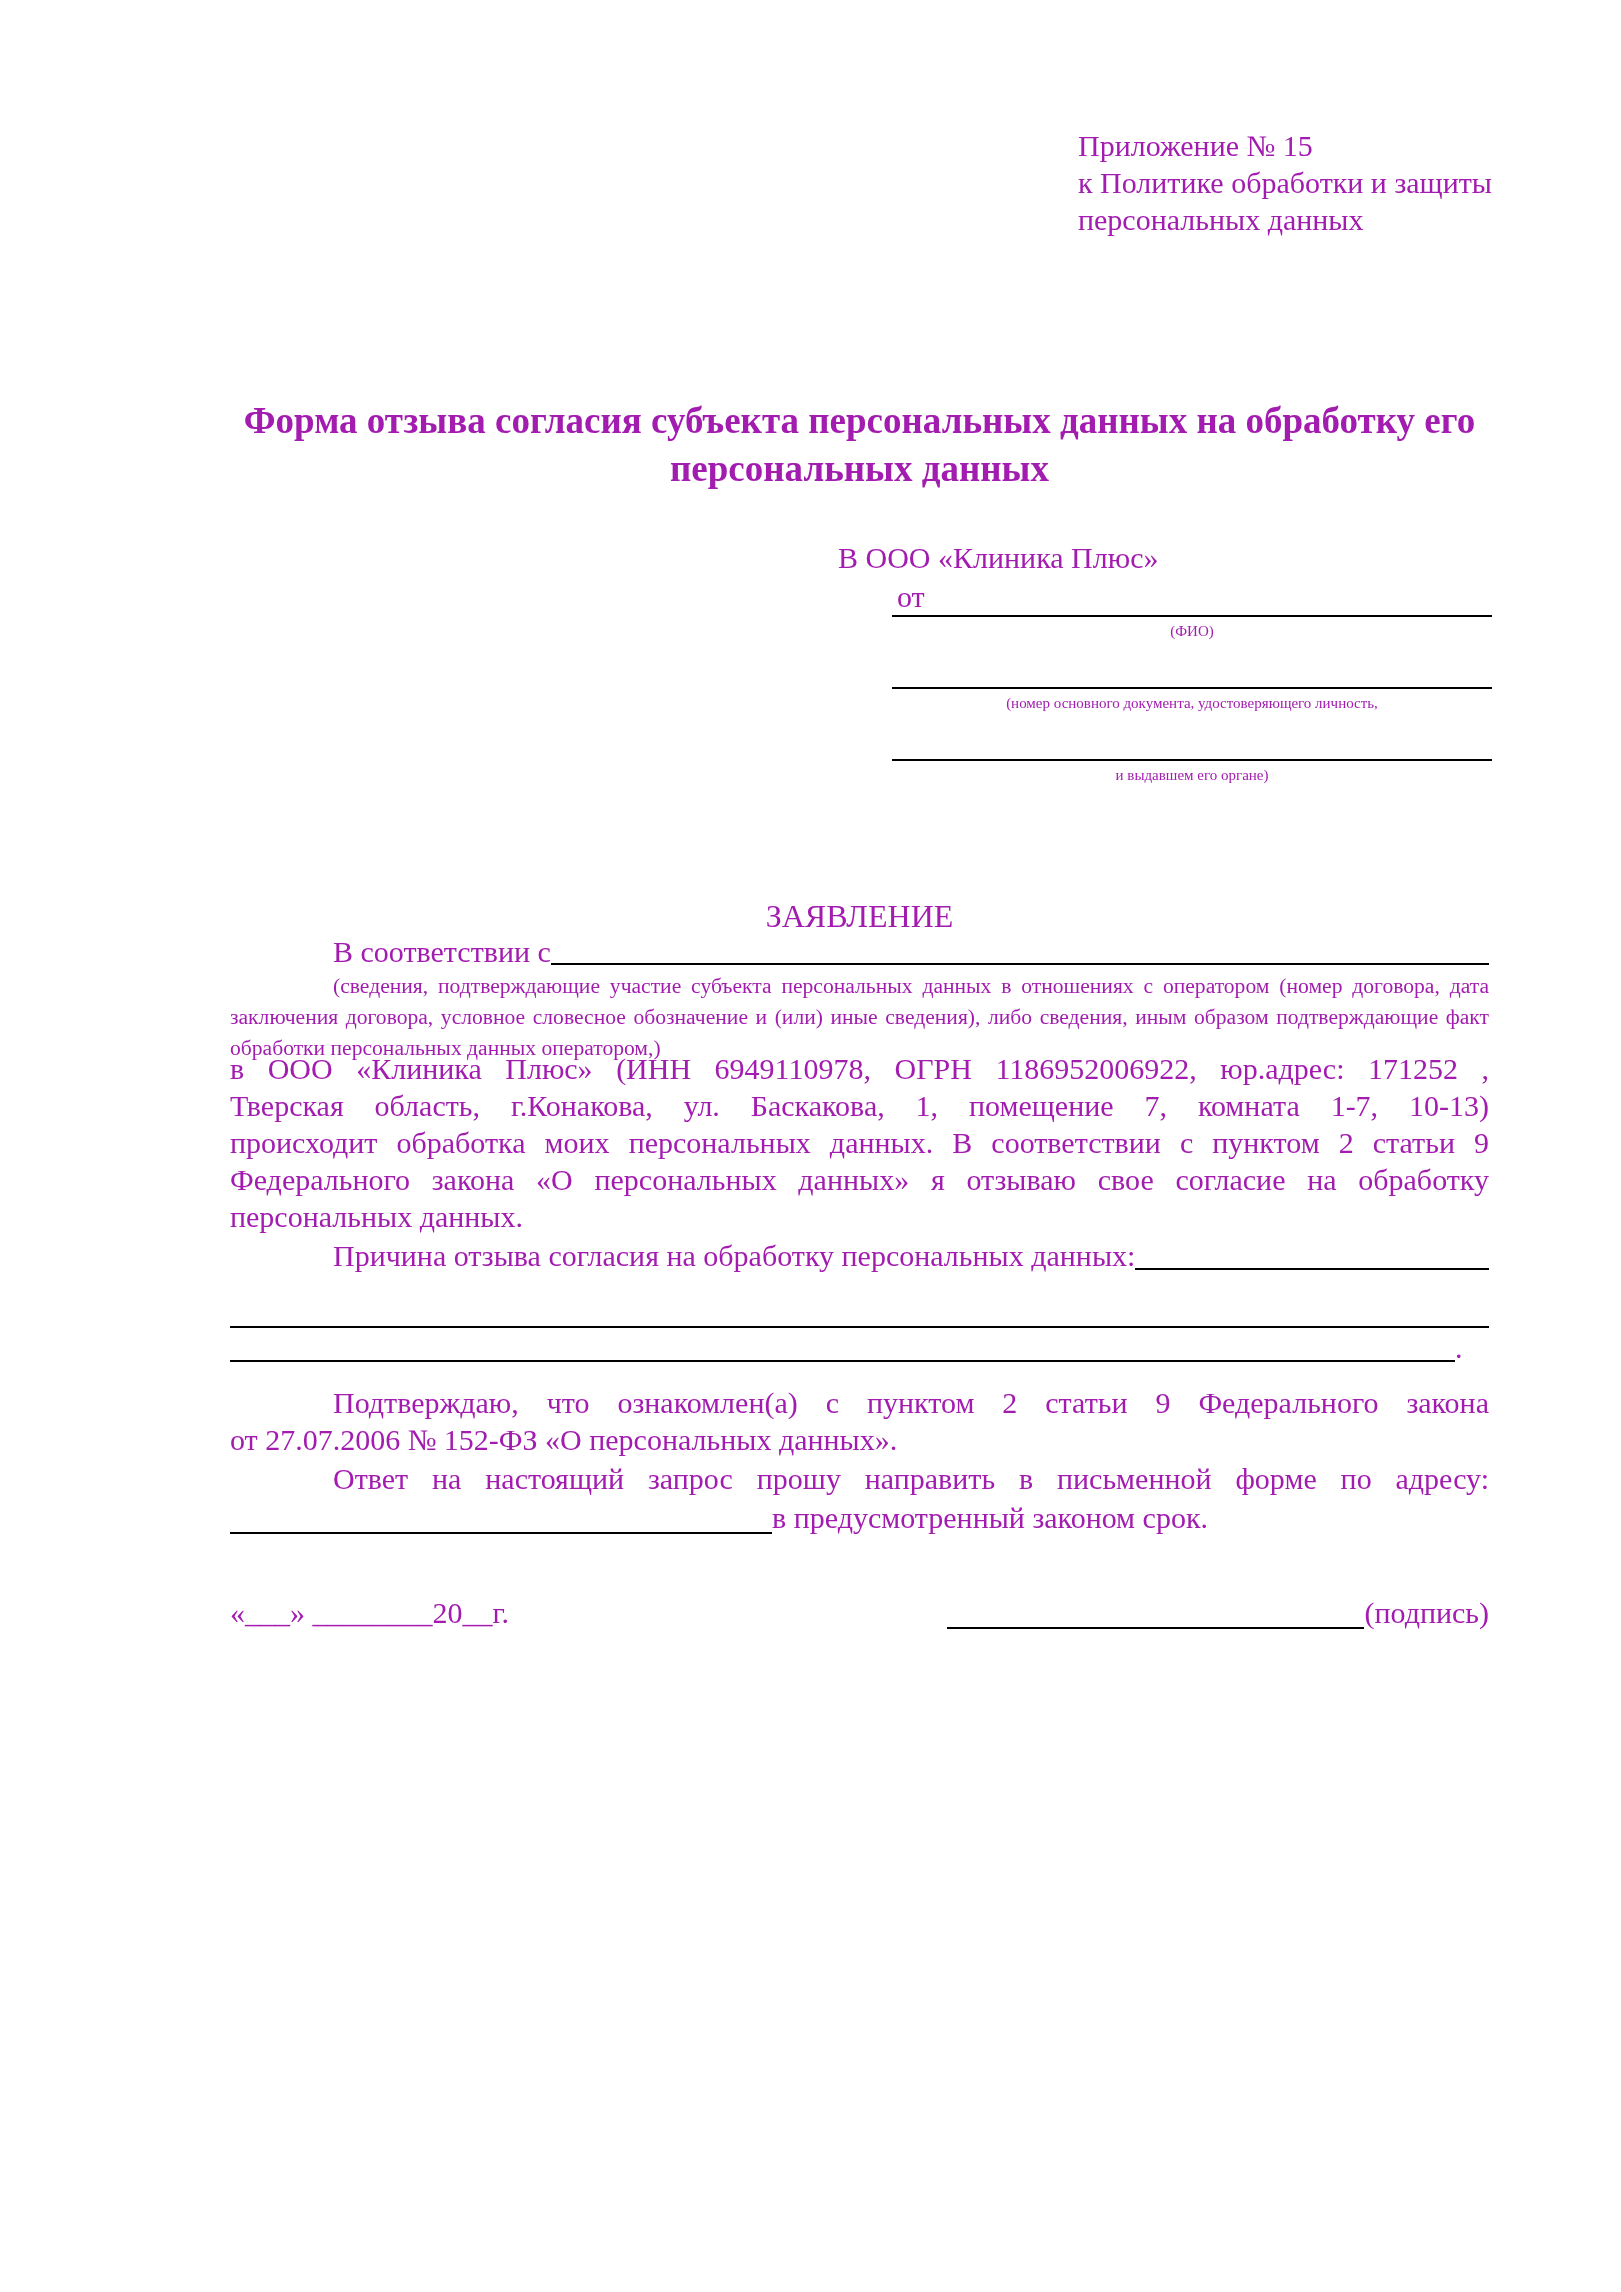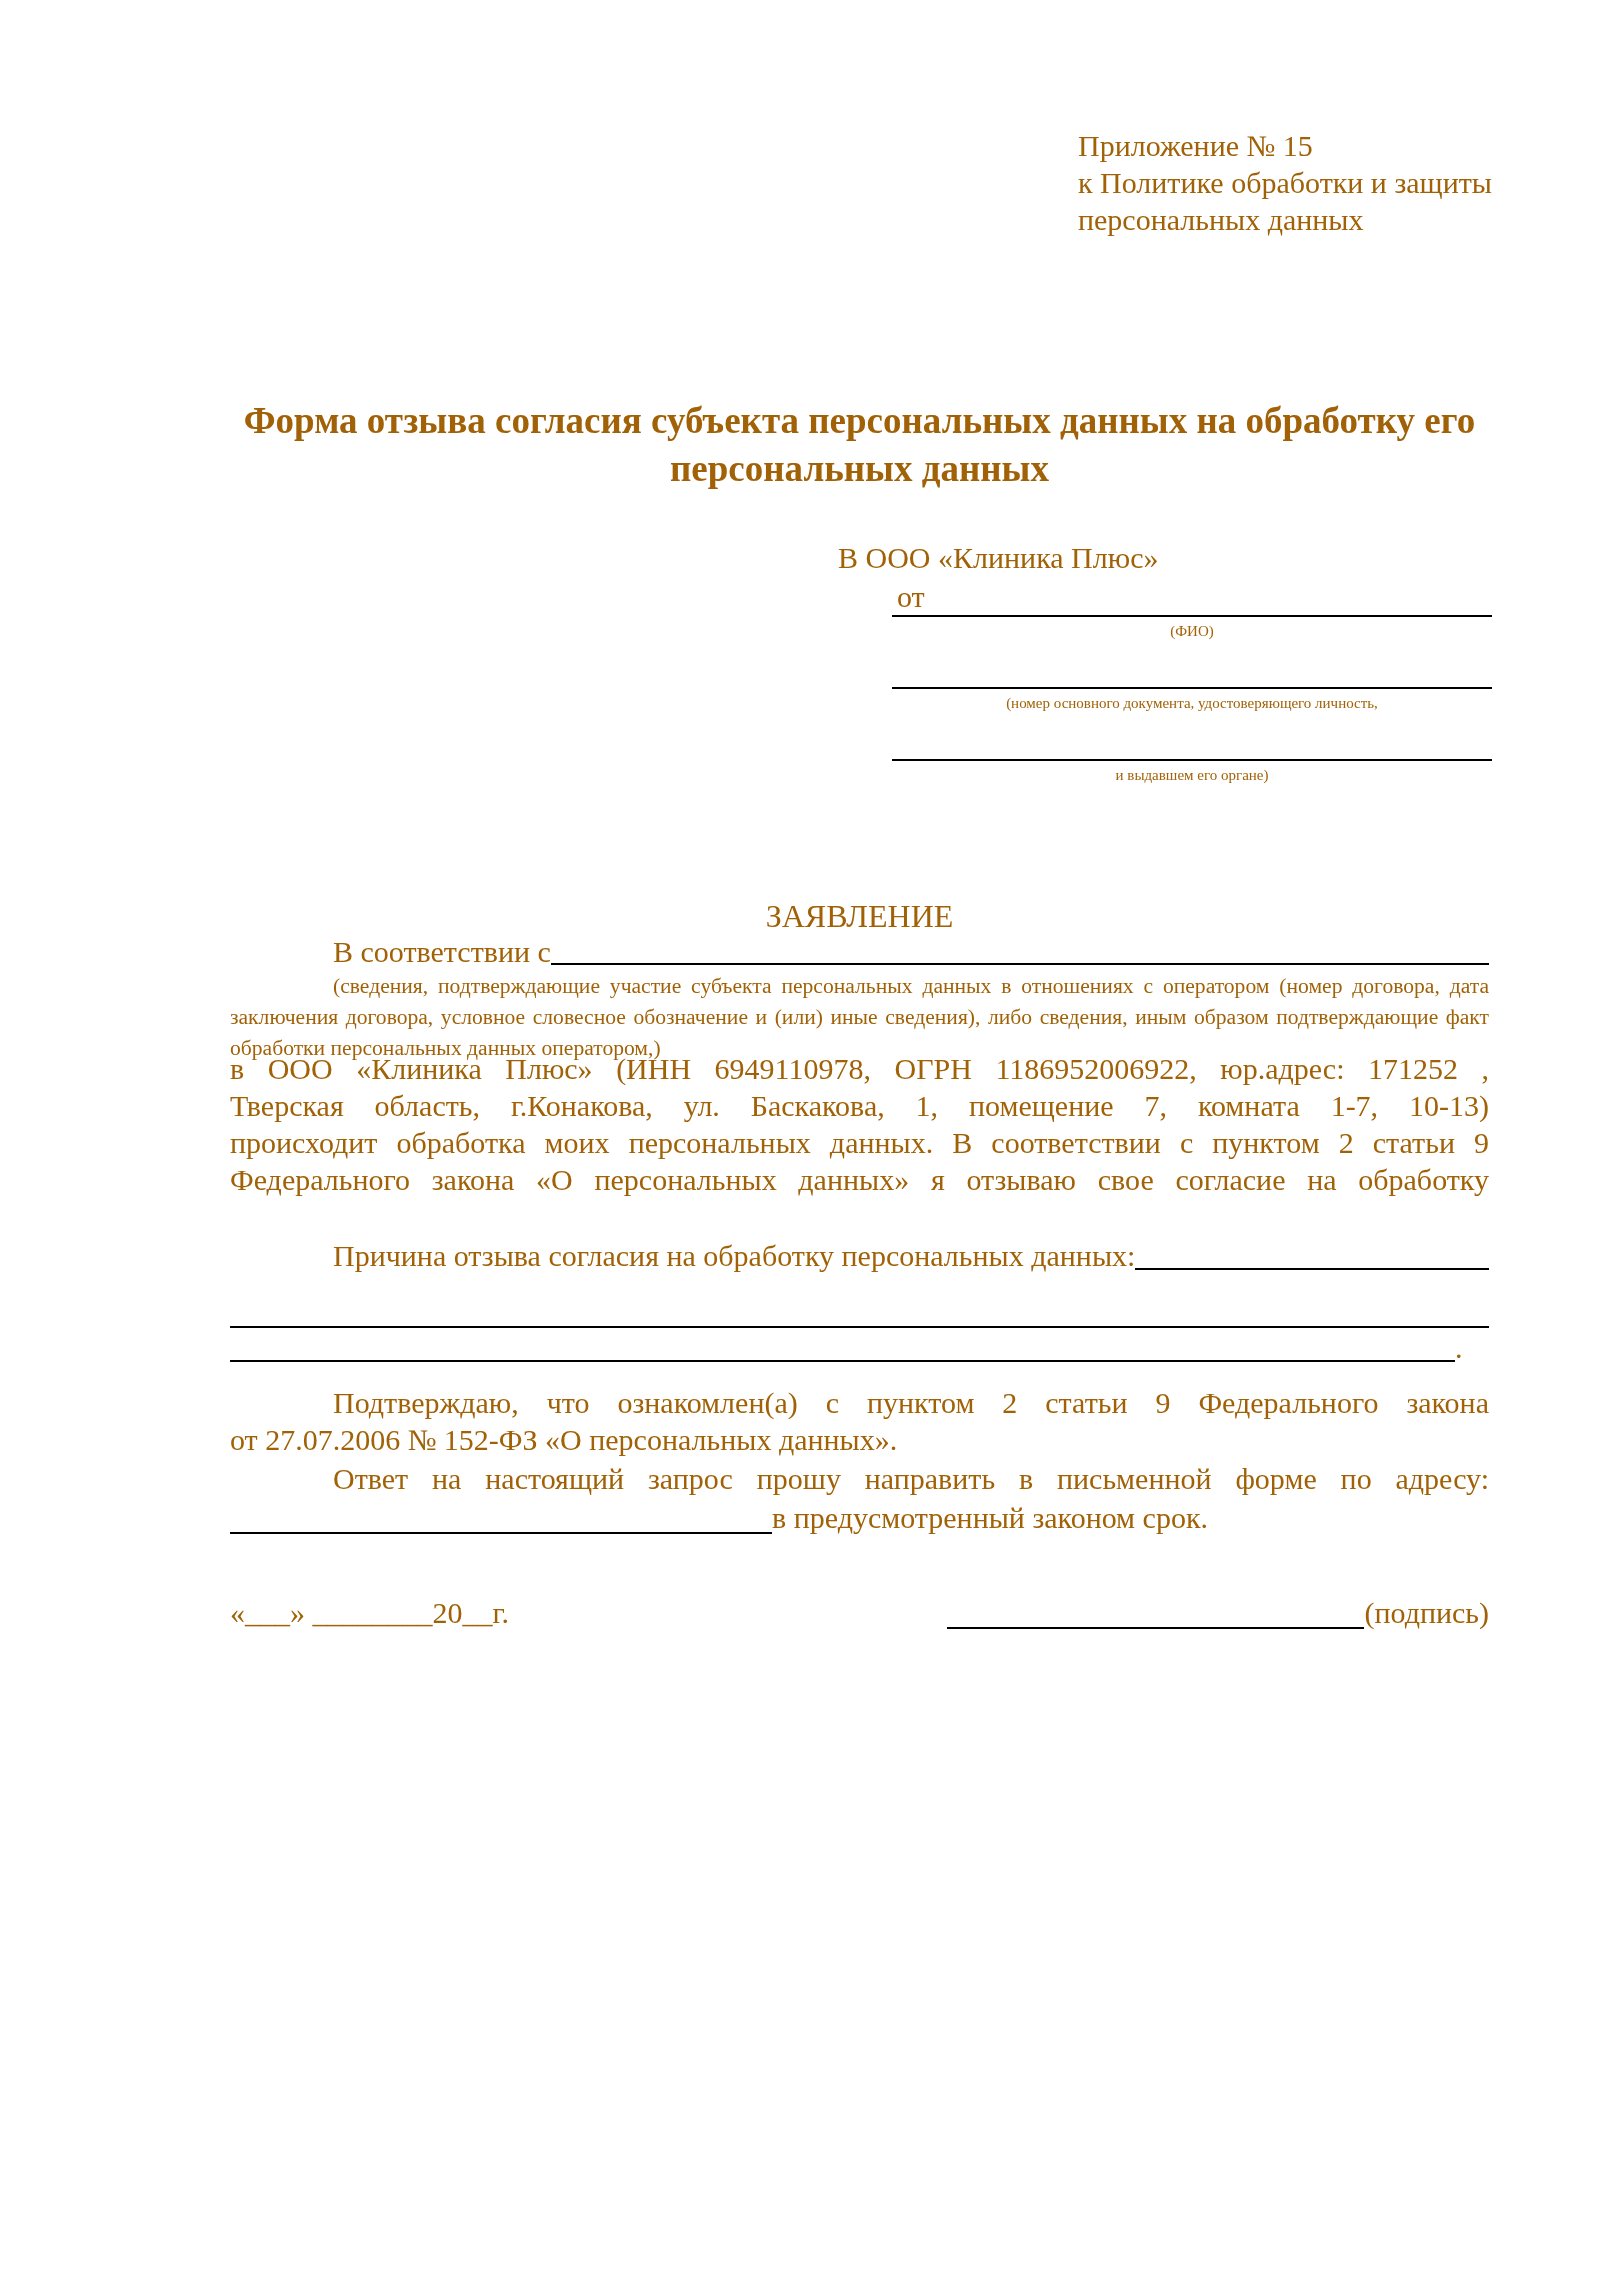--- a/index.html
+++ b/index.html
@@ -1,19 +1,19 @@
 <!DOCTYPE html>
 <html lang="ru"><head>
 <meta charset="utf-8">
 <style>
   html,body{margin:0;padding:0;background:#ffffff;}
   .page{
     position:relative;
     width:1621px;height:2293px;
-    background:#ffffff;color:#a16207;
+    background:#ffffff;color:#a21caf;
     font-family:"Liberation Serif","DejaVu Serif",serif;
     font-size:30px;line-height:37px;
     overflow:hidden;
   }
   .abs{position:absolute;}
   
   .appendix{left:1078px;top:127px;width:451px;line-height:37px;}
   
   .title{
     left:230px;top:397px;width:1259px;
@@ -95,20 +95,21 @@
     <div class="jline indent">(сведения, подтверждающие участие субъекта персональных данных в отношениях с оператором (номер договора, дата</div>
     <div class="jline">заключения договора, условное словесное обозначение и (или) иные сведения), либо сведения, иным образом подтверждающие факт</div>
     <div class="lline">обработки персональных данных оператором,)</div>
   </div>
 
   <div class="abs body-par">
     <div class="jline">в ООО «Клиника Плюс» (ИНН 6949110978, ОГРН 1186952006922, юр.адрес: 171252 ,</div>
     <div class="jline">Тверская область, г.Конакова, ул. Баскакова, 1, помещение 7, комната 1-7, 10-13)</div>
     <div class="jline">происходит обработка моих персональных данных. В соответствии с пунктом 2 статьи 9</div>
     <div class="jline">Федерального закона «О персональных данных» я отзываю свое согласие на обработку</div>
+    <div class="lline">персональных данных.</div>
   </div>
 
   <div class="abs reason">
     <span class="label">Причина отзыва согласия на обработку персональных данных:</span>
     <span class="fill"></span>
   </div>
 
   <div class="abs blank1"></div>
 
   <div class="abs blank2">

